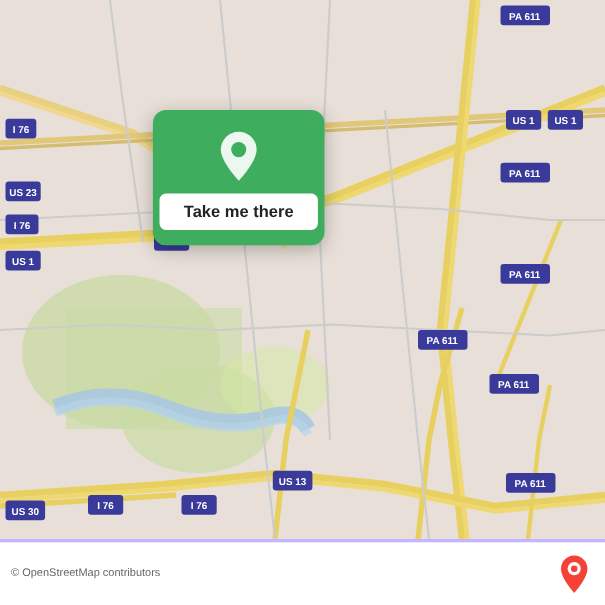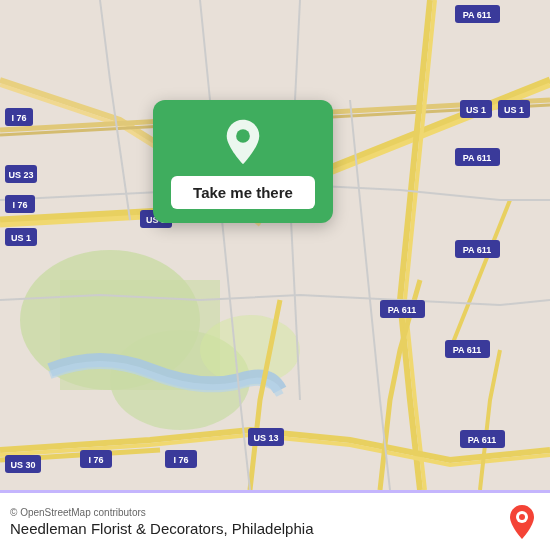--- a/index.html
+++ b/index.html
@@ -24,22 +24,22 @@
       width: 100%;
       height: 100%;
       position: absolute;
       top: 0; left: 0;
     }
 
     
     #location-card {
       position: absolute;
       top: 100px;
-      left: 153px;
-      width: 180px;
+      left: 139px;
+      width: 156px;
       background: #3fad5e;
       border-radius: 12px;
       display: flex;
       flex-direction: column;
       align-items: center;
       padding: 18px 16px 14px 16px;
       box-shadow: 0 4px 16px rgba(0,0,0,0.25);
     }
 
     #location-pin {
@@ -211,21 +211,20 @@
       <path d="M24 2C13.5 2 5 10.5 5 21C5 34 24 54 24 54C24 54 43 34 43 21C43 10.5 34.5 2 24 2Z" fill="white" opacity="0.9"></path>
       <circle cx="24" cy="21" r="8" fill="#3fad5e"></circle>
     </svg>
     <button id="take-me-there-btn">Take me there</button>
   </div>
 </div>
 
 <div id="bottom-bar">
   <div id="bottom-left">
     <span id="osm-credit">© OpenStreetMap contributors</span>
-    <span id="business-name">Needleman Florist &amp; Decorators, Philadelphia</span>
   </div>
   <div id="moovit-logo">
     <svg id="moovit-pin" viewBox="0 0 28 36" xmlns="http://www.w3.org/2000/svg">
       <path d="M14 1C7.4 1 2 6.4 2 13C2 22 14 35 14 35C14 35 26 22 26 13C26 6.4 20.6 1 14 1Z" fill="#f44336"></path>
       <circle cx="14" cy="13" r="6" fill="white"></circle>
       <circle cx="14" cy="13" r="3" fill="#f44336"></circle>
     </svg>
   </div>
 </div>
 

